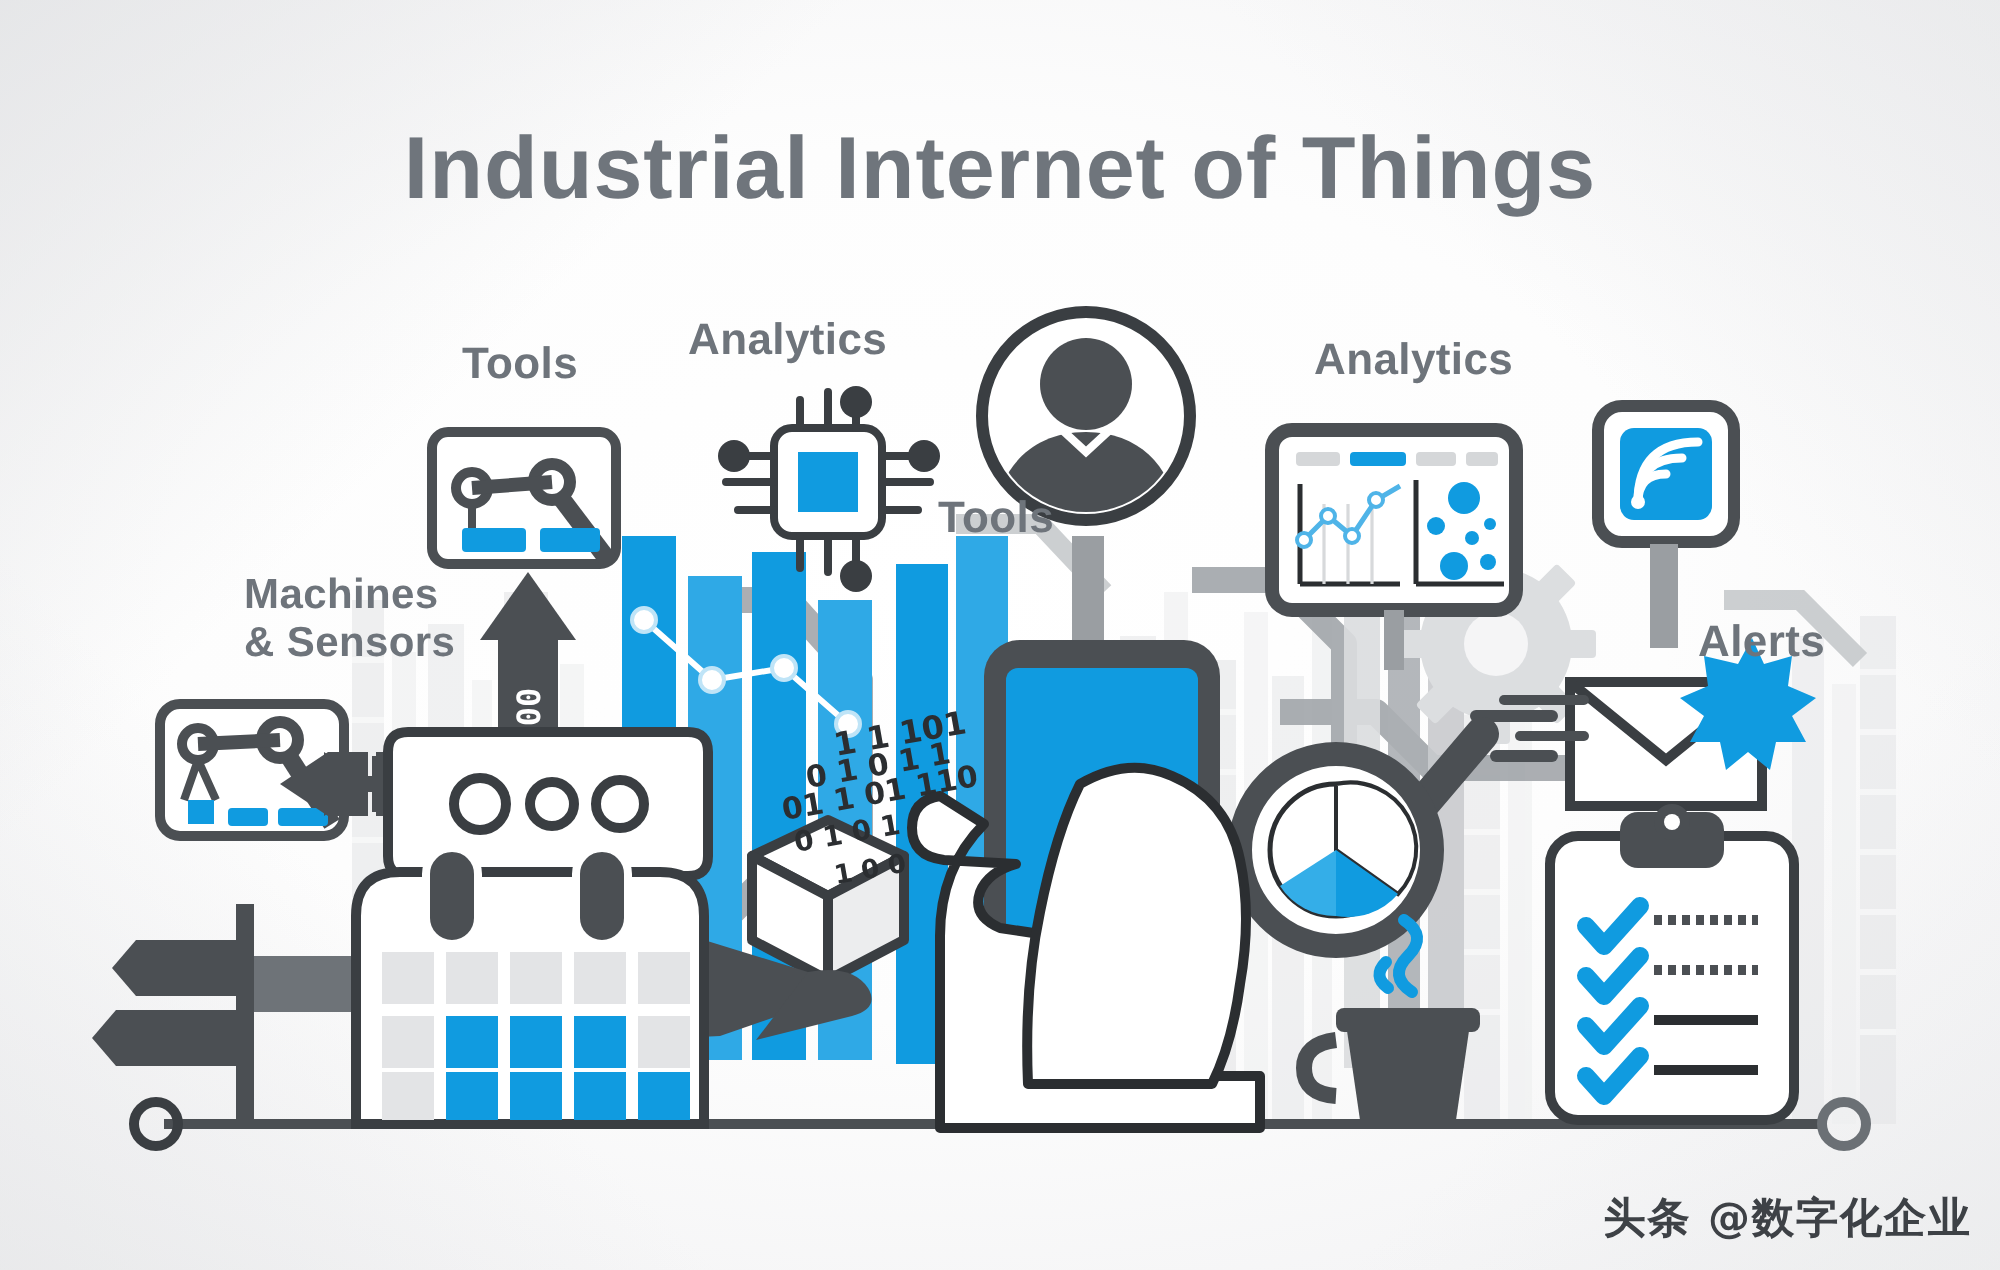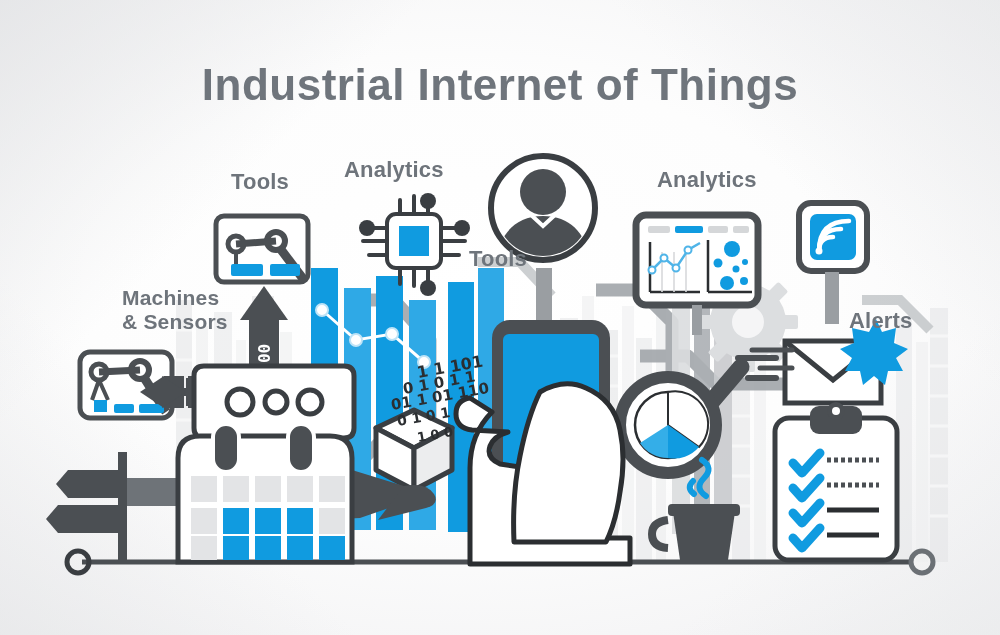--- a/index.html
+++ b/index.html
@@ -382,13 +382,14 @@
   </svg>
 
   <div class="lbl" style="left:94px;top:286px;font-size:21px;margin-left:28px;">Machines
 &amp; Sensors</div>
   <div class="lbl" style="left:231px;top:170px;font-size:22px;">Tools</div>
   <div class="lbl" style="left:344px;top:158px;font-size:22px;">Analytics</div>
   <div class="lbl" style="left:469px;top:247px;font-size:22px;">Tools</div>
   <div class="lbl" style="left:657px;top:168px;font-size:22px;">Analytics</div>
   <div class="lbl" style="left:849px;top:296px;font-size:22px;margin-top:13px;">Alerts</div>
 
+  <div class="wm">头条 @数字化企业</div>
 </div>
 
 </body></html>

